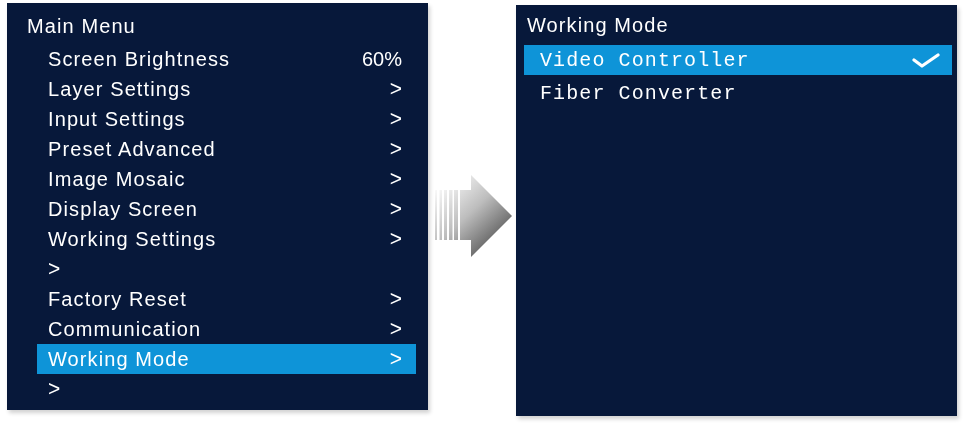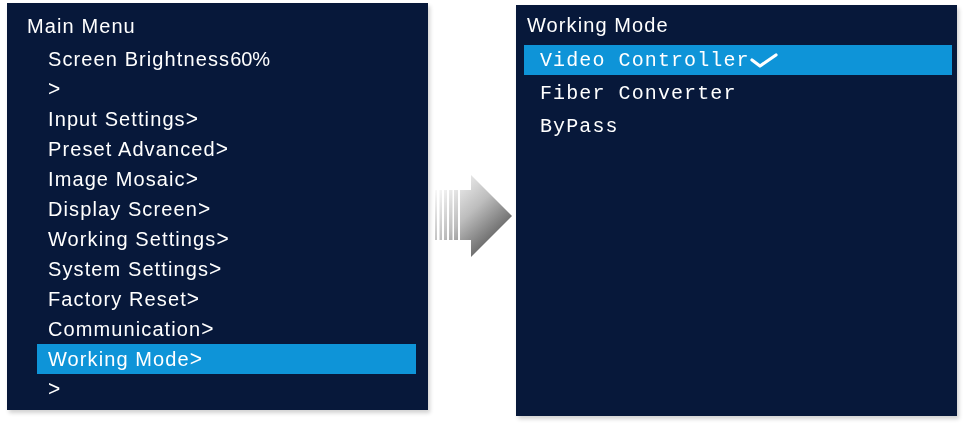--- a/index.html
+++ b/index.html
@@ -29,21 +29,21 @@
   }
   .panel.left  .panel-title { padding-left: 20px; }
   .panel.right .panel-title { padding-left: 11px; }
 
   .menu-list { display: flex; flex-direction: column; }
   .panel.left  .menu-list { margin-top: 3px; }
   .panel.right .menu-list { margin-top: 5px; gap: 3px; font-family: Liberation Mono, monospace; }
 
   .row {
     height: 30px;
-    display: flex; align-items: center; 
+    display: flex; align-items: center; justify-content: space-between;
     white-space: nowrap;
     cursor: default;
   }
   
   .panel.left .row { padding-left: 41px; padding-right: 26px; }
   .panel.left .row.selected {
     margin-left: 30px; margin-right: 12px;
     padding-left: 11px; padding-right: 14px;
     background: var(--highlight, #0e94d8);
   }
@@ -73,20 +73,21 @@
 <div class="canvas">
 
   <section class="panel left">
     <div class="panel-title">Main Menu</div>
     <div class="menu-list" id="main-menu-list">
         <div class="row">
     <span class="label">Screen Brightness</span>
     <span class="value">60%</span>
   </div>
         <div class="row">
+    <span class="label">Layer Settings</span>
     <span class="value chevron">&gt;</span>
   </div>
         <div class="row">
     <span class="label">Input Settings</span>
     <span class="value chevron">&gt;</span>
   </div>
         <div class="row">
     <span class="label">Preset Advanced</span>
     <span class="value chevron">&gt;</span>
   </div>
@@ -96,21 +97,20 @@
   </div>
         <div class="row">
     <span class="label">Display Screen</span>
     <span class="value chevron">&gt;</span>
   </div>
         <div class="row">
     <span class="label">Working Settings</span>
     <span class="value chevron">&gt;</span>
   </div>
         <div class="row">
-    <span class="label">System Settings</span>
     <span class="value chevron">&gt;</span>
   </div>
         <div class="row">
     <span class="label">Factory Reset</span>
     <span class="value chevron">&gt;</span>
   </div>
         <div class="row">
     <span class="label">Communication</span>
     <span class="value chevron">&gt;</span>
   </div>
@@ -153,20 +153,16 @@
     <span class="check">
       <svg width="28" height="15" viewBox="0 0 28 15" xmlns="http://www.w3.org/2000/svg">
         <polyline points="2,7 10,13 26,2" fill="none" stroke="#ffffff" stroke-width="3.2" stroke-linecap="round" stroke-linejoin="round"></polyline>
       </svg>
     </span>
   </div>
         <div class="row">
     <span class="label">Fiber Converter</span>
 
   </div>
-        <div class="row">
-    <span class="label">ByPass</span>
-
-  </div>
       </div>
   </section>
 
 </div>
 
 </body></html>

